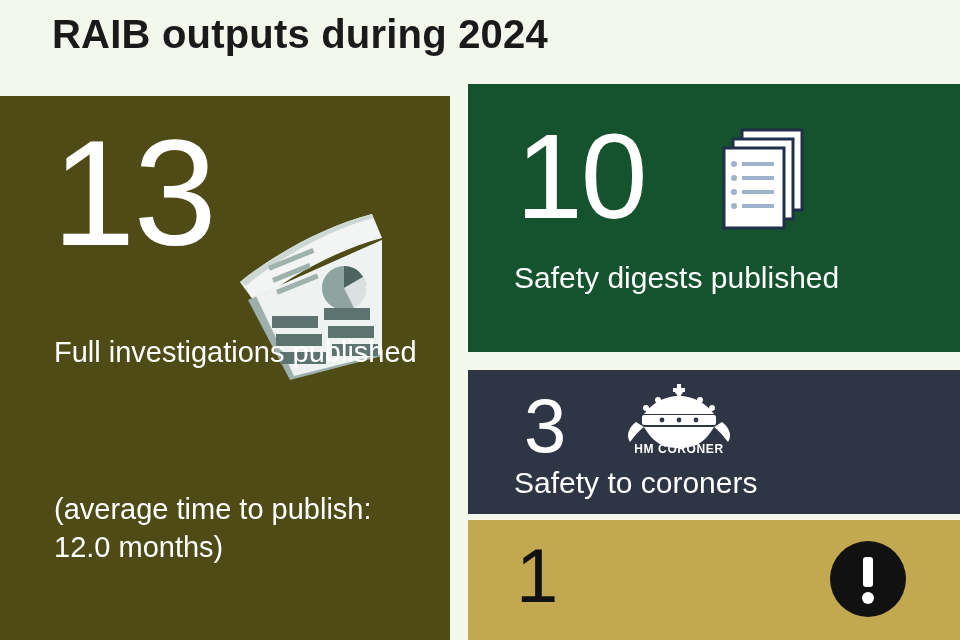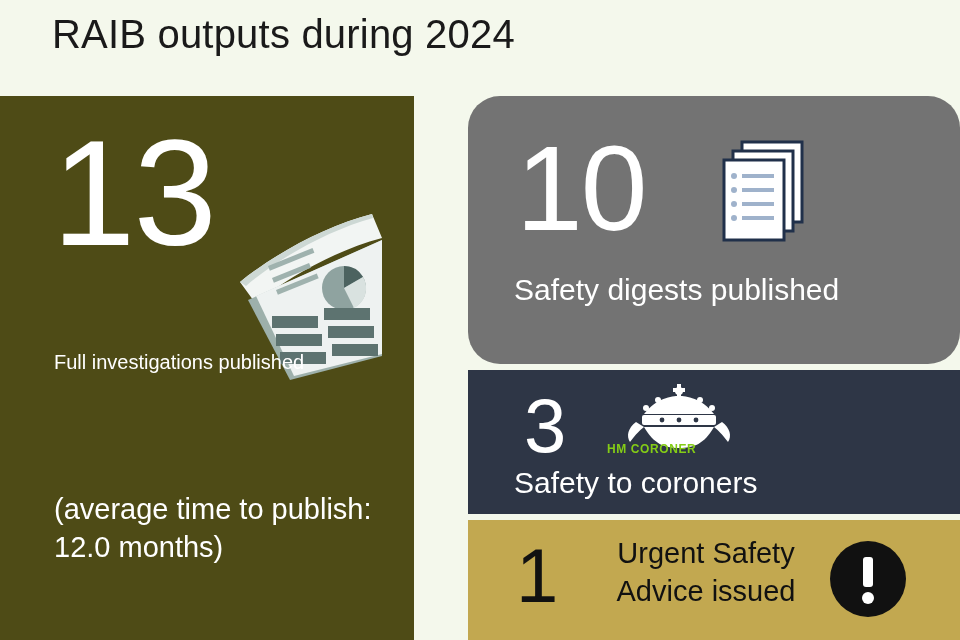--- a/index.html
+++ b/index.html
@@ -28,56 +28,56 @@
     width: 960px;
     height: 84px;
     background: #f4f8ec;
   }
   #title-text {
     position: absolute;
     left: 52px;
     top: 12px;
     font-size: 40px;
     color: #1a1a1a;
-    font-weight: 400;
+    font-weight: 700;
     letter-spacing: 0.2px;
     white-space: nowrap;
   }
 
   
   .panel {
     position: absolute;
     box-sizing: border-box;
     overflow: hidden;
   }
 
   
   #panel-full {
     left: 0;
     top: 96px;
-    width: 414px;
+    width: 450px;
     height: 544px;
     background: #4e4b16;
   }
   #full-number {
     position: absolute;
     left: 52px;
     top: 22px;
     font-size: 150px;
     line-height: 150px;
     color: #ffffff;
     font-weight: 400;
     letter-spacing: -2px;
   }
   #full-label {
     position: absolute;
     left: 54px;
-    top: 247px;
+    top: 237px;
     width: 370px;
-    font-size: 20px;
+    font-size: 29px;
     line-height: 38px;
     color: #ffffff;
   }
   #full-note {
     position: absolute;
     left: 54px;
     top: 370px;
     width: 380px;
     font-size: 29px;
     line-height: 38px;
@@ -89,25 +89,24 @@
     position: absolute;
     left: 232px;
     top: 108px;
     width: 160px;
     height: 185px;
   }
 
   
   #panel-digests {
     left: 468px;
-    top: 96px;
+    top: 84px;
     width: 492px;
     height: 268px;
-    background: #737373;
-    border-radius: 32px;
+    background: #14532d;
   }
   #digests-number {
     position: absolute;
     left: 48px;
     top: 32px;
     font-size: 120px;
     line-height: 120px;
     color: #ffffff;
     letter-spacing: -2px;
   }
@@ -155,27 +154,28 @@
   }
   #crown-icon {
     position: absolute;
     left: 146px;
     top: 12px;
     width: 130px;
     height: 72px;
   }
   #crown-caption {
     position: absolute;
-    left: 139px;
+    left: 146px;
     top: 72px;
     width: 130px;
+    text-align: center;
     font-size: 12px;
     font-weight: bold;
     letter-spacing: 0.6px;
-    color: #84cc16;
+    color: #ffffff;
   }
 
   
   #panel-usa {
     left: 468px;
     top: 520px;
     width: 492px;
     height: 120px;
     background: #c2a850;
   }
@@ -311,21 +311,20 @@
         </g>
       </svg>
     </div>
     <div id="crown-caption">HM CORONER</div>
 
     <div id="coroners-label">Safety to coroners</div>
   </div>
 
   <div class="panel" id="panel-usa">
     <div id="usa-number">1</div>
-    <div id="usa-label">Urgent Safety Advice issued</div>
     <div id="exclaim-icon">
       <svg viewBox="0 0 76 76" width="76" height="76" xmlns="http://www.w3.org/2000/svg">
         <circle cx="38" cy="38" r="38" fill="#111111"></circle>
         <rect x="33" y="16" width="10" height="30" rx="3" fill="#ffffff"></rect>
         <circle cx="38" cy="57" r="6" fill="#ffffff"></circle>
       </svg>
     </div>
   </div>
 
 </div>

